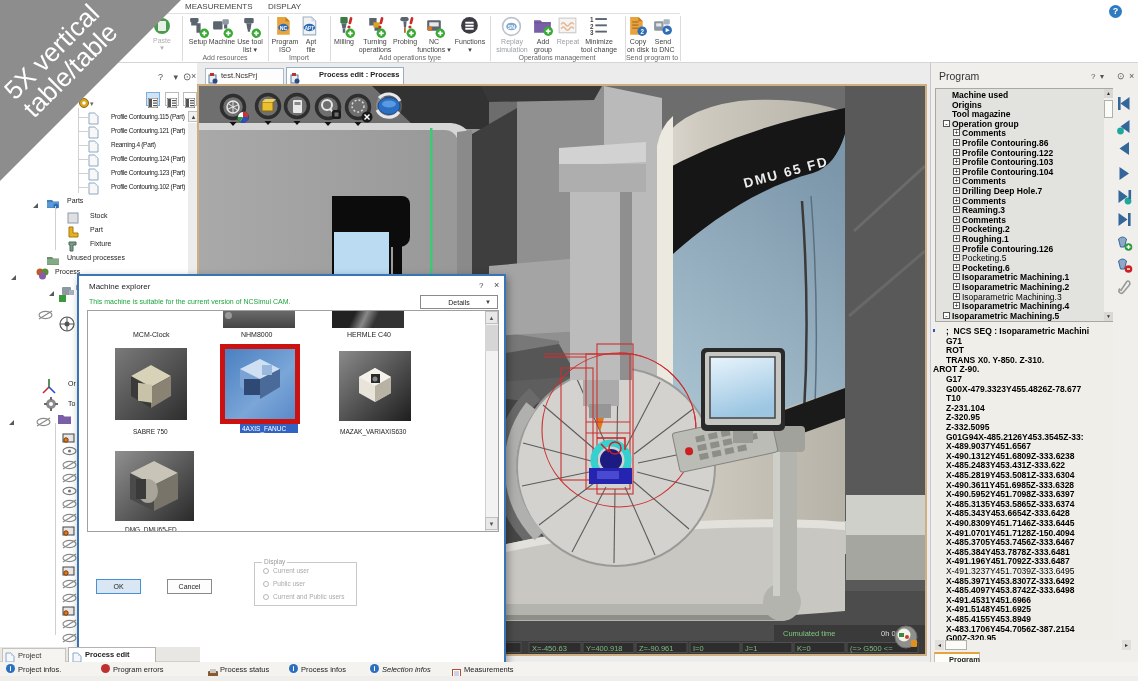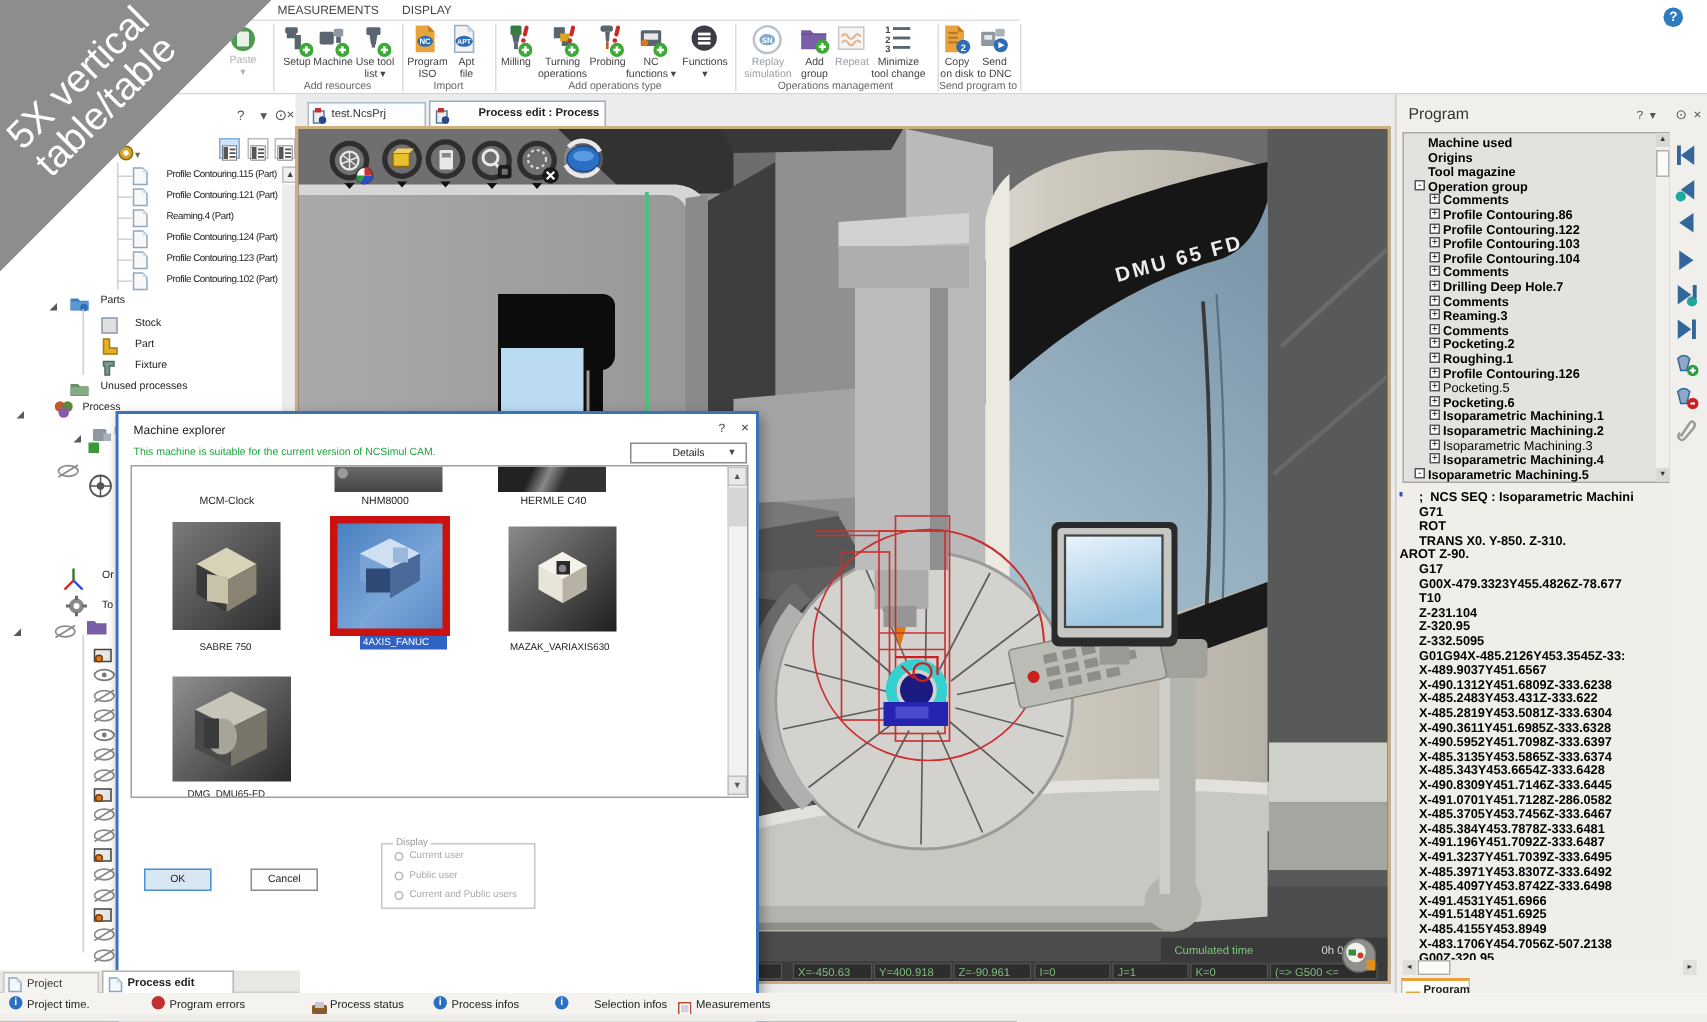--- a/index.html
+++ b/index.html
@@ -726,31 +726,31 @@
 <div class="abs" style="left:15px;top:368.6px;font-size:8.5px;font-weight:bold;color:#000;white-space:nowrap;">G01G94X-485.2126Y453.3545Z-33:</div>
 <div class="abs" style="left:15px;top:378.2px;font-size:8.5px;font-weight:bold;color:#000;white-space:nowrap;">X-489.9037Y451.6567</div>
 <div class="abs" style="left:15px;top:387.8px;font-size:8.5px;font-weight:bold;color:#000;white-space:nowrap;">X-490.1312Y451.6809Z-333.6238</div>
 <div class="abs" style="left:15px;top:397.4px;font-size:8.5px;font-weight:bold;color:#000;white-space:nowrap;">X-485.2483Y453.431Z-333.622</div>
 <div class="abs" style="left:15px;top:407.0px;font-size:8.5px;font-weight:bold;color:#000;white-space:nowrap;">X-485.2819Y453.5081Z-333.6304</div>
 <div class="abs" style="left:15px;top:416.6px;font-size:8.5px;font-weight:bold;color:#000;white-space:nowrap;">X-490.3611Y451.6985Z-333.6328</div>
 <div class="abs" style="left:15px;top:426.2px;font-size:8.5px;font-weight:bold;color:#000;white-space:nowrap;">X-490.5952Y451.7098Z-333.6397</div>
 <div class="abs" style="left:15px;top:435.8px;font-size:8.5px;font-weight:bold;color:#000;white-space:nowrap;">X-485.3135Y453.5865Z-333.6374</div>
 <div class="abs" style="left:15px;top:445.4px;font-size:8.5px;font-weight:bold;color:#000;white-space:nowrap;">X-485.343Y453.6654Z-333.6428</div>
 <div class="abs" style="left:15px;top:455.0px;font-size:8.5px;font-weight:bold;color:#000;white-space:nowrap;">X-490.8309Y451.7146Z-333.6445</div>
-<div class="abs" style="left:15px;top:464.6px;font-size:8.5px;font-weight:bold;color:#000;white-space:nowrap;">X-491.0701Y451.7128Z-286.0582</div>
+<div class="abs" style="left:15px;top:464.6px;font-size:8.5px;font-weight:bold;color:#000;white-space:nowrap;">X-491.0701Y451.7128Z-150.4094</div>
 <div class="abs" style="left:15px;top:474.2px;font-size:8.5px;font-weight:bold;color:#000;white-space:nowrap;">X-485.3705Y453.7456Z-333.6467</div>
 <div class="abs" style="left:15px;top:483.8px;font-size:8.5px;font-weight:bold;color:#000;white-space:nowrap;">X-485.384Y453.7878Z-333.6481</div>
 <div class="abs" style="left:15px;top:493.4px;font-size:8.5px;font-weight:bold;color:#000;white-space:nowrap;">X-491.196Y451.7092Z-333.6487</div>
-<div class="abs" style="left:15px;top:503.0px;font-size:8.5px;font-weight:bold;color:#000;white-space:nowrap;">X-491.3237Y451.7039Z-333.6495</div>
+<div class="abs" style="left:15px;top:503.0px;font-size:8.5px;font-weight:normal;color:#000;white-space:nowrap;">X-491.3237Y451.7039Z-333.6495</div>
 <div class="abs" style="left:15px;top:512.6px;font-size:8.5px;font-weight:bold;color:#000;white-space:nowrap;">X-485.3971Y453.8307Z-333.6492</div>
 <div class="abs" style="left:15px;top:522.2px;font-size:8.5px;font-weight:bold;color:#000;white-space:nowrap;">X-485.4097Y453.8742Z-333.6498</div>
 <div class="abs" style="left:15px;top:531.8px;font-size:8.5px;font-weight:bold;color:#000;white-space:nowrap;">X-491.4531Y451.6966</div>
 <div class="abs" style="left:15px;top:541.4px;font-size:8.5px;font-weight:bold;color:#000;white-space:nowrap;">X-491.5148Y451.6925</div>
 <div class="abs" style="left:15px;top:551.0px;font-size:8.5px;font-weight:bold;color:#000;white-space:nowrap;">X-485.4155Y453.8949</div>
-<div class="abs" style="left:15px;top:560.6px;font-size:8.5px;font-weight:bold;color:#000;white-space:nowrap;">X-483.1706Y454.7056Z-507.2138</div>
+<div class="abs" style="left:15px;top:560.6px;font-size:8.5px;font-weight:bold;color:#000;white-space:nowrap;">X-483.1706Y454.7056Z-387.2154</div>
 <div class="abs" style="left:15px;top:570.2px;font-size:8.5px;font-weight:bold;color:#000;white-space:nowrap;">G00Z-320.95</div>
 <div class="abs" style="left:4px;top:577px;width:196px;height:10px;background:#f0efec;"></div>
 <div class="abs" style="left:4px;top:577px;width:9px;height:10px;background:#e0dfdb;font-size:5px;line-height:10px;text-align:center;color:#333;">◄</div>
 <div class="abs" style="left:14px;top:577px;width:22px;height:10px;background:#fbfbf8;border:1px solid #b0b0ac;"></div>
 <div class="abs" style="left:191px;top:577px;width:9px;height:10px;background:#e0dfdb;font-size:5px;line-height:10px;text-align:center;color:#333;">►</div>
 <div class="abs" style="left:3px;top:589px;width:46px;height:15px;background:#fdfdfa;border:1px solid #c0bfba;border-top:2px solid #e8a33d;"></div>
 <div class="abs" style="left:6px;top:592px;"><svg width="10" height="8">
         <rect x="0" y="1" width="10" height="7" fill="#e8a33d"></rect>
         <rect x="1" y="2" width="8" height="5" fill="#f8f0d8"></rect>
       </svg></div>
@@ -838,32 +838,32 @@
       </svg></div>
 <div class="abs" style="left:18px;top:4px;font-size:7.5px;color:#333;">Project</div>
 <div class="abs" style="left:68px;top:0;width:88px;height:15px;background:#ffffff;border:1px solid #b5b3ad;border-bottom:none;"></div>
 <div class="abs" style="left:72px;top:2px;"><svg width="10" height="11">
         <path d="M1,1 h5 l3,3 v6 h-8 z" fill="#f4f8fc" stroke="#8aa8c8"></path>
         <path d="M6,1 l3,3 h-3 z" fill="#c8d8ec"></path>
       </svg></div>
 <div class="abs" style="left:85px;top:3px;font-size:7.5px;font-weight:bold;color:#222;">Process edit</div>
 <div class="abs" style="left:0;top:15px;width:1138px;height:14px;background:#f4f3f0;"></div>
 <div class="abs" style="left:6px;top:17px;width:9px;height:9px;border-radius:50%;background:#2a6fc0;color:#fff;font-size:7px;font-weight:bold;text-align:center;line-height:9px;">i</div>
-<div class="abs" style="left:18px;top:18px;font-size:7.5px;color:#222;">Project time.</div>
+<div class="abs" style="left:18px;top:18px;font-size:7.5px;color:#222;">Project infos.</div>
 <div class="abs" style="left:101px;top:17px;width:9px;height:9px;border-radius:50%;background:#c03030;"></div>
 <div class="abs" style="left:113px;top:18px;font-size:7.5px;color:#222;">Program errors</div>
 <div class="abs" style="left:208px;top:17px;"><svg width="11" height="9">
         <rect x="0" y="2" width="10" height="6" rx="1" fill="#8a5a2a"></rect>
         <rect x="2" y="0" width="6" height="4" fill="#c8c8c8"></rect>
       </svg></div>
 <div class="abs" style="left:220px;top:18px;font-size:7.5px;color:#222;">Process status</div>
 <div class="abs" style="left:289px;top:17px;width:9px;height:9px;border-radius:50%;background:#2a6fc0;color:#fff;font-size:7px;font-weight:bold;text-align:center;line-height:9px;">i</div>
 <div class="abs" style="left:301px;top:18px;font-size:7.5px;color:#222;">Process infos</div>
 <div class="abs" style="left:370px;top:17px;width:9px;height:9px;border-radius:50%;background:#2a6fc0;color:#fff;font-size:7px;font-weight:bold;text-align:center;line-height:9px;">i</div>
-<div class="abs" style="left:396px;top:18px;font-size:7.5px;color:#222;">Selection infos</div>
+<div class="abs" style="left:382px;top:18px;font-size:7.5px;color:#222;font-style:italic;">Selection infos</div>
 <div class="abs" style="left:452px;top:17px;"><svg width="9" height="9">
         <rect x="0.5" y="0.5" width="8" height="8" fill="#fff" stroke="#b05030"></rect>
         <rect x="2" y="2" width="5" height="5" fill="#d0d0e8"></rect>
       </svg></div>
 <div class="abs" style="left:464px;top:18px;font-size:7.5px;color:#222;">Measurements</div>
 <div class="abs" style="left:0;top:29px;width:1138px;height:5px;background:#efeeea;"></div>
 </div>
 
 <div class="abs" style="left:0;top:0;width:200px;height:200px;z-index:100;pointer-events:none;">
 <svg width="200" height="200">

